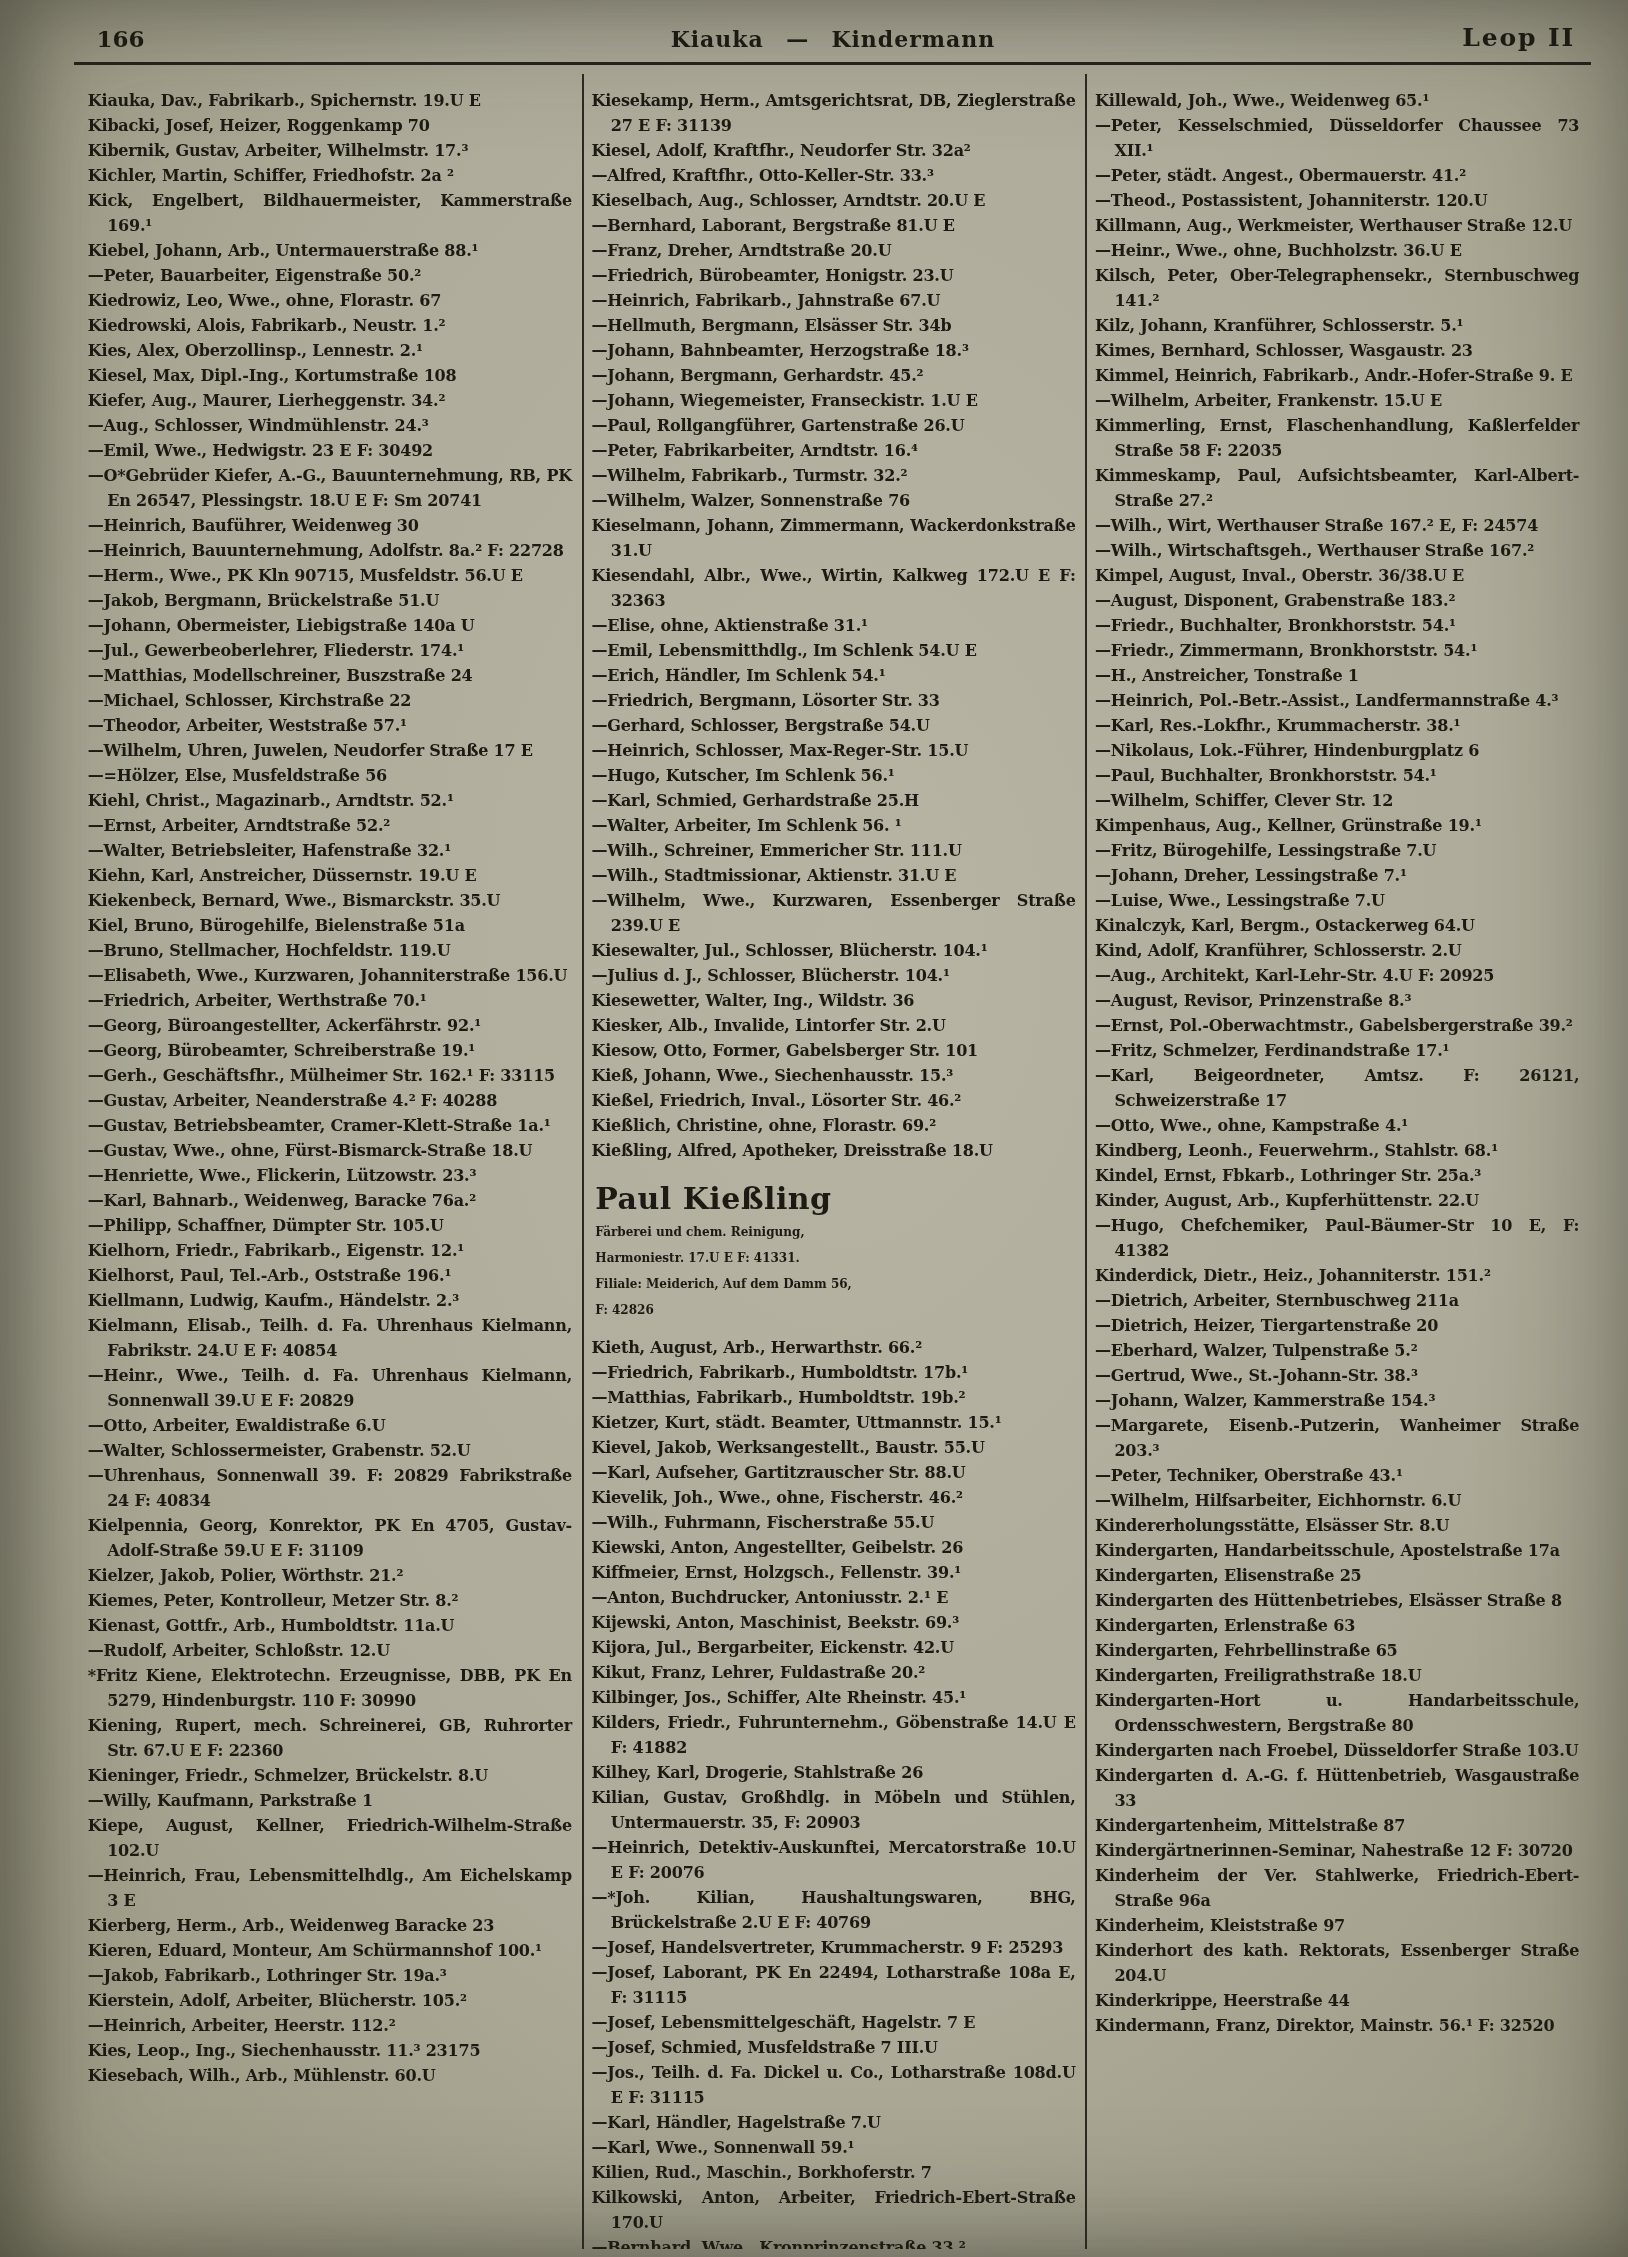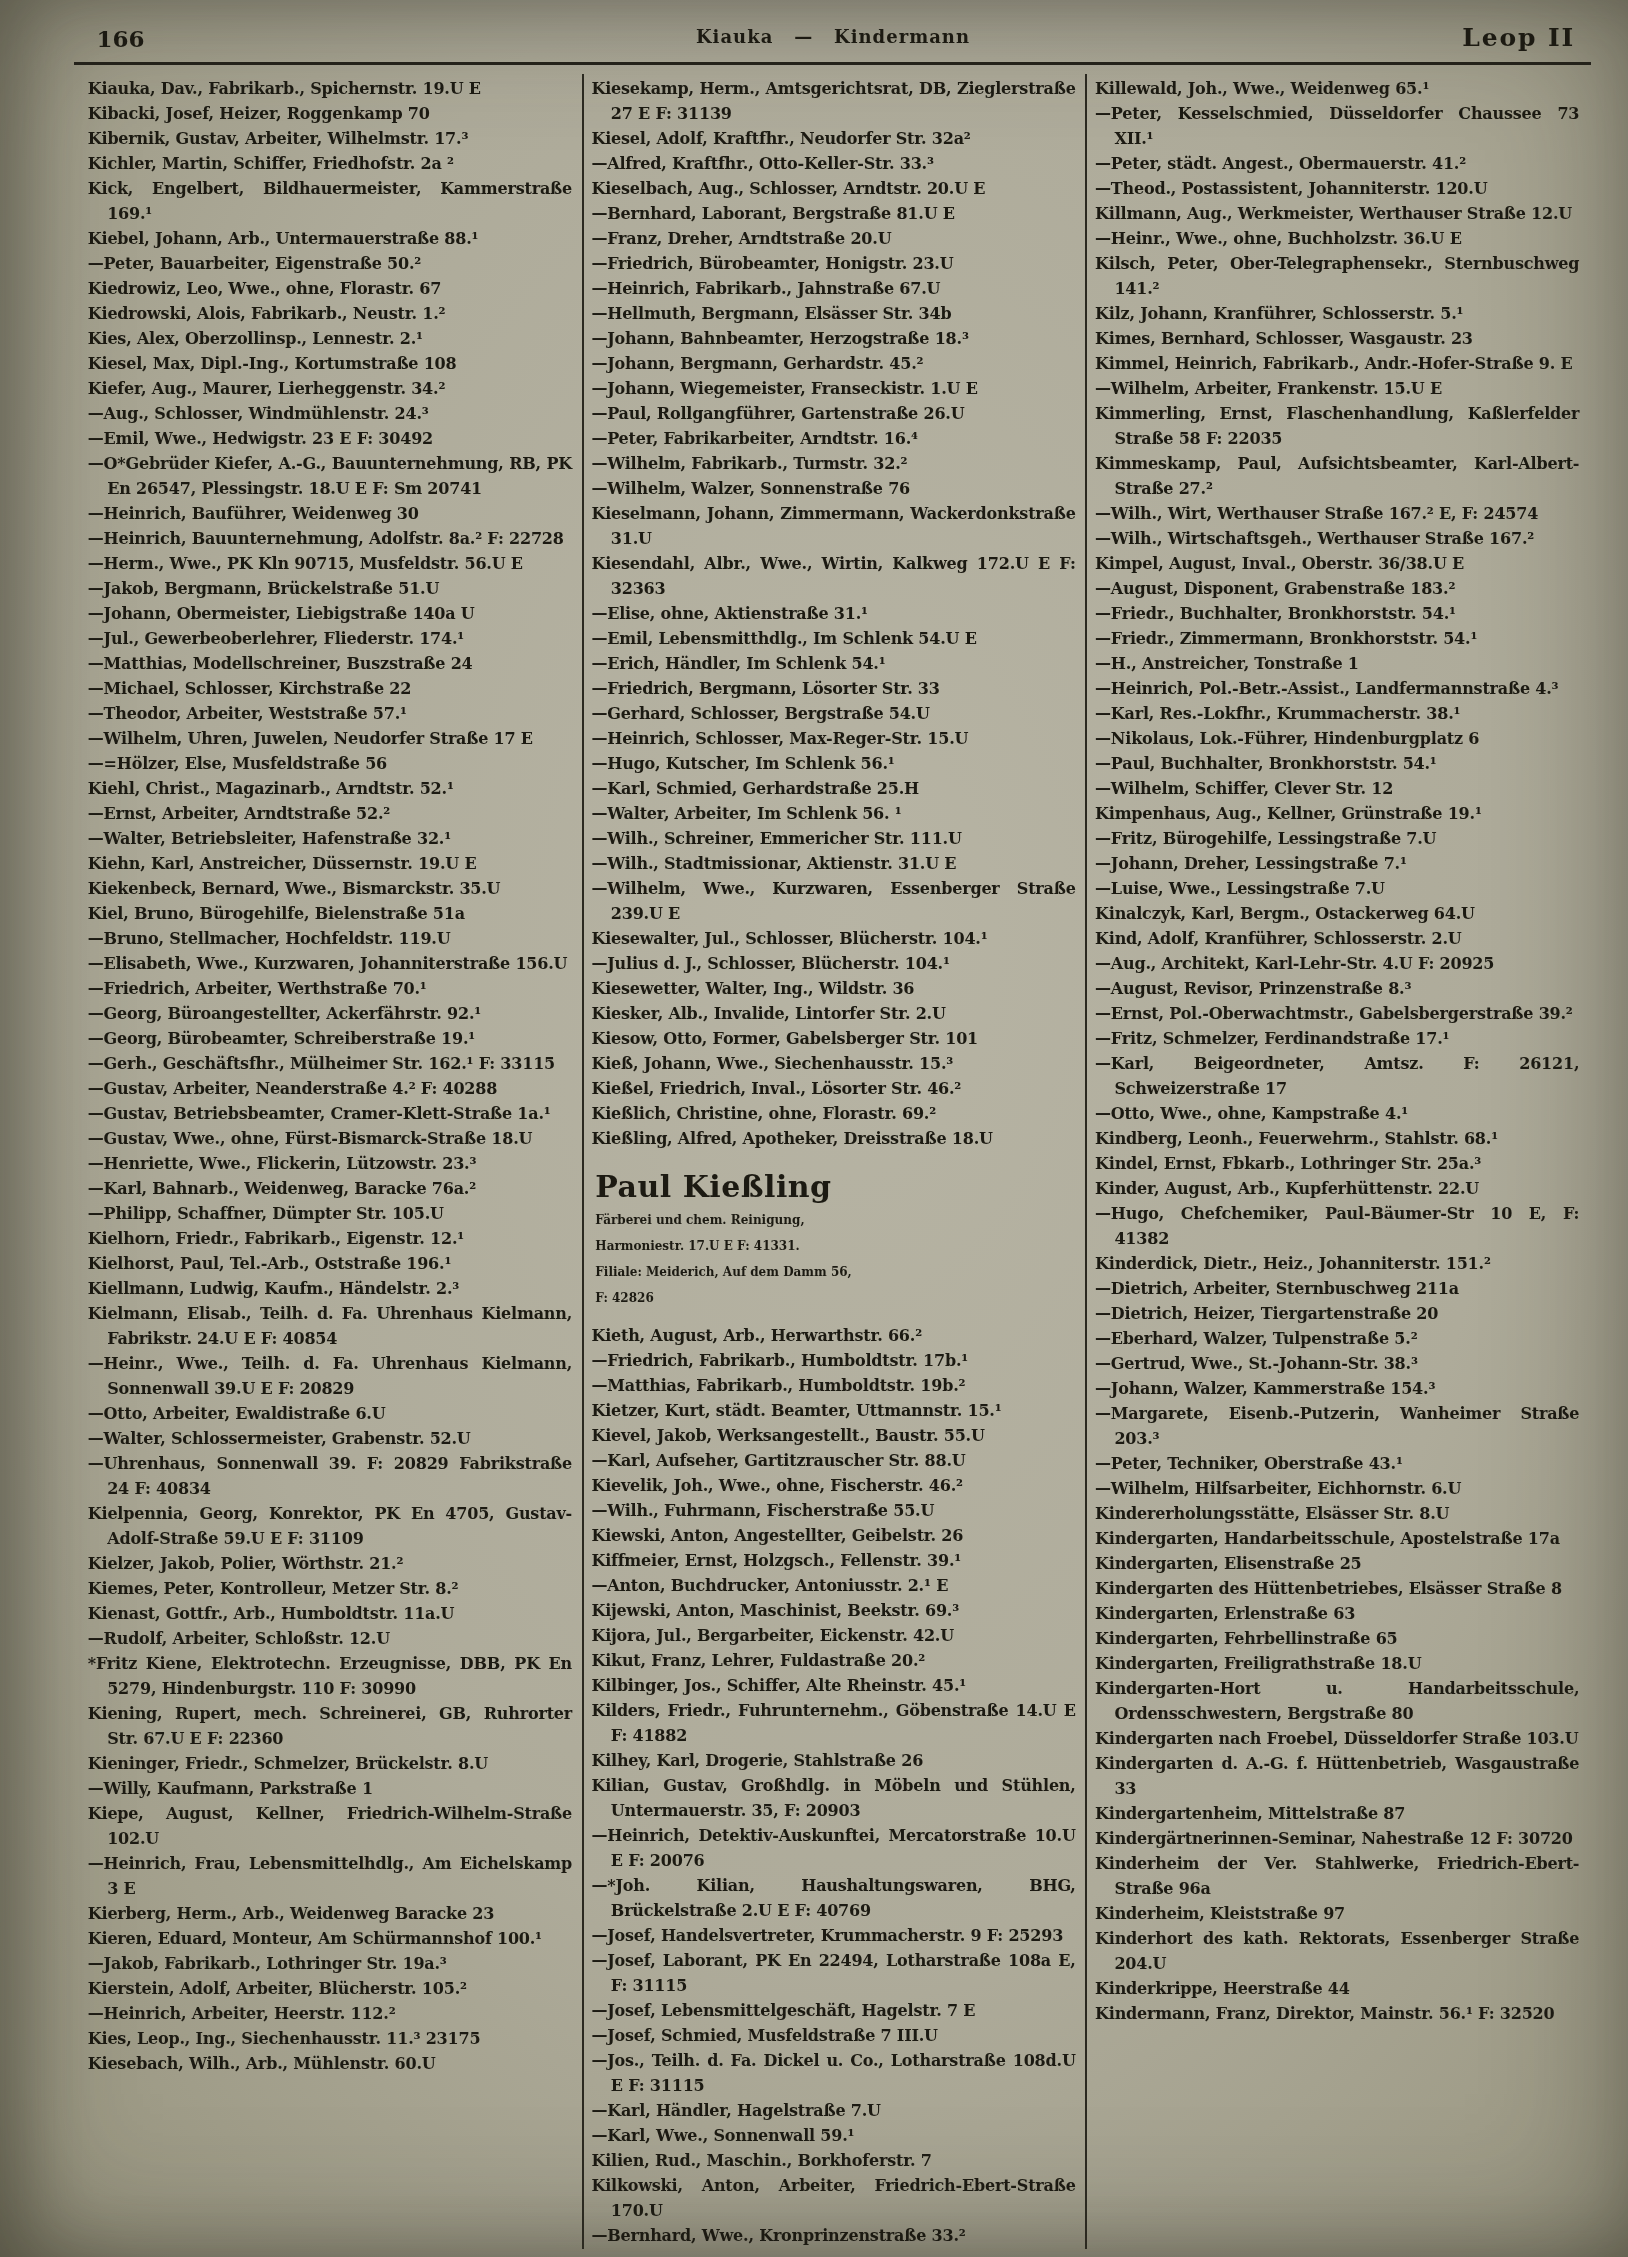--- a/index.html
+++ b/index.html
@@ -14,31 +14,31 @@
   .page{
     position:absolute; inset:0;
     background: radial-gradient(ellipse at 52% 42%, #b7b4a4 0%, #aeab9a 55%, #9b9883 92%, #8d8a74 100%);
     box-shadow: inset 0 0 136px rgba(40,38,28,.45), inset 29px 0 58px rgba(40,38,28,.25);
   }
   .header{
     position:absolute; top:21.3px; left:83px; right:45px; height:35px;
     font-weight:bold;
   }
   .header .pageno{ position:absolute; left:13.6px; top:3.9px; font-size:23px; }
-  .header .center{ position:absolute; left:0; right:0; top:4.9px; text-align:center; font-size:18px; letter-spacing:1px; word-spacing:13.6px;}
+  .header .center{ position:absolute; left:0; right:0; top:4.9px; text-align:center; font-size:22px; letter-spacing:1px; word-spacing:13.6px;}
   .header .part{ position:absolute; right:7.8px; top:1.9px; font-size:25px; letter-spacing:1.9px;}
   .rule{
     position:absolute; top:62px; left:74px; right:37px; height:2.9px; background:#24221a;
   }
   .columns{
     position:absolute; top:74px; left:80px; right:39px; bottom:7.8px;
     display:flex;
   }
   .col{
-    flex:1 1 0; overflow:hidden; padding:1.9px 9.7px 0 7.8px;
+    flex:1 1 0; overflow:hidden; padding:1.9px 9.7px 0 7.8px;margin-top:12px;
   }
   .divider{ width:1.9px; background:#2b2920; }
   .entry{
     font-size:16px; line-height:25px; font-weight:bold;
     text-align:justify; padding-left:19.4px; text-indent:-19.4px;
     letter-spacing:-0.2px;
   }
   .ad{ text-align:left; padding:15.5px 3.9px 11.6px; }
   .ad-name{ font-size:30px; font-weight:bold; line-height:41px; letter-spacing:0.5px; }
   .ad-line{ font-size:12px; font-weight:bold; line-height:26px; }

